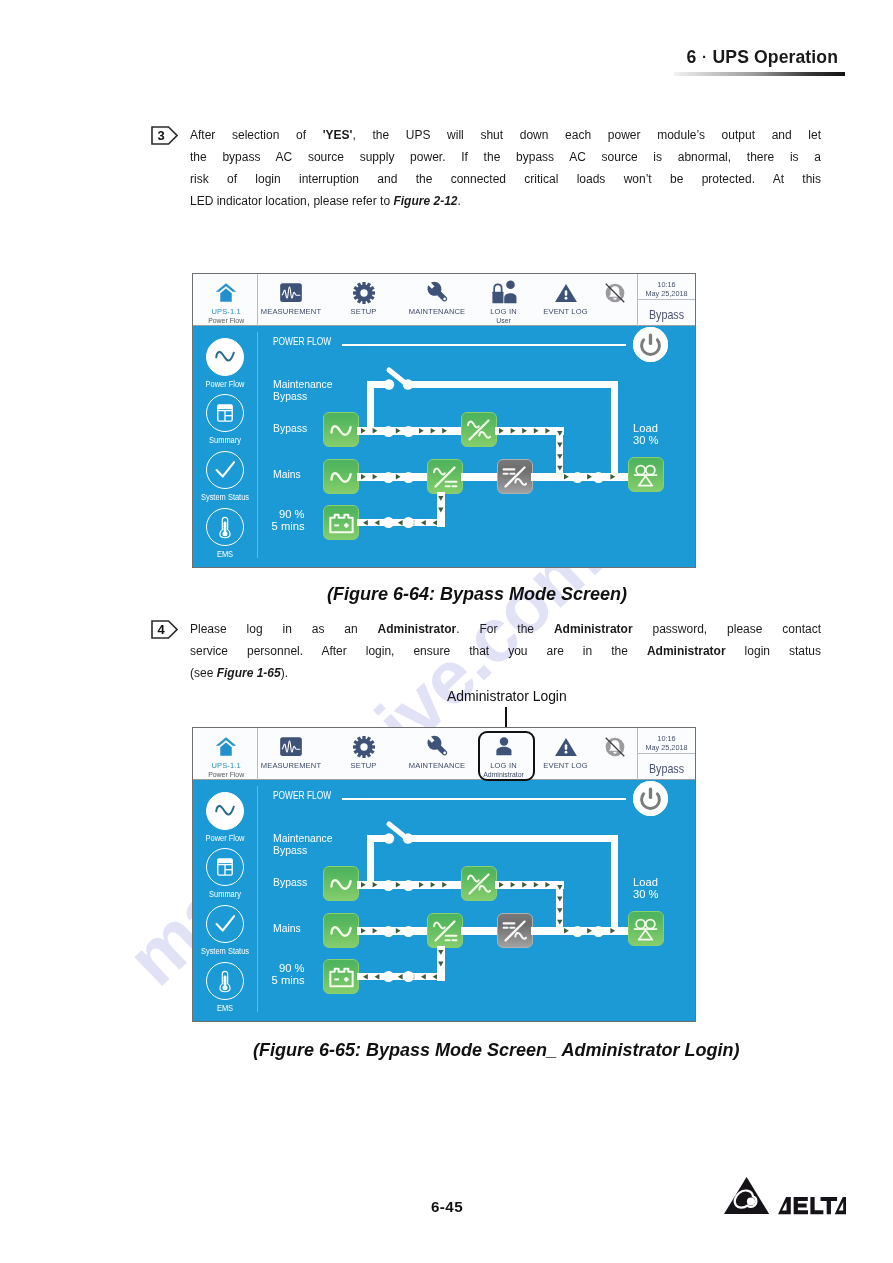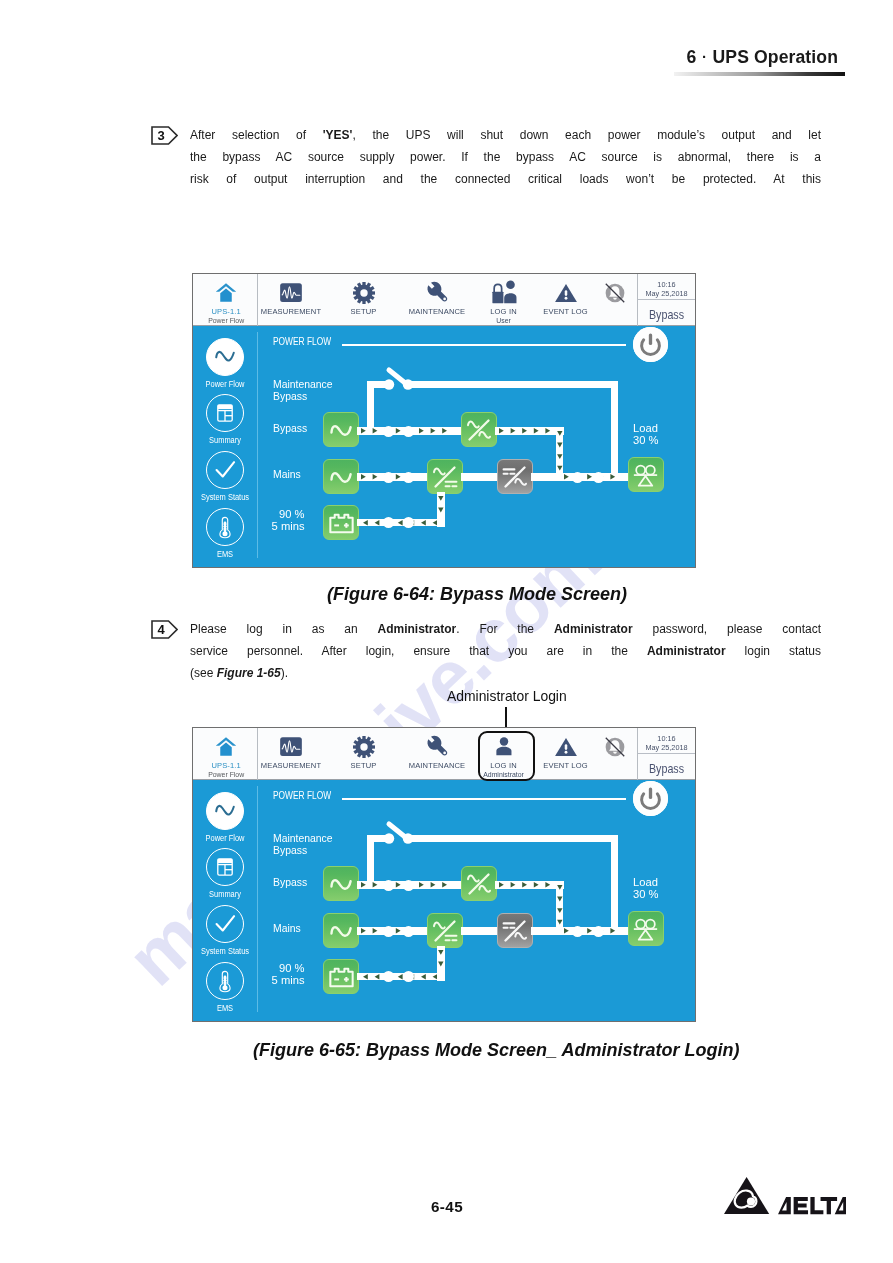--- a/index.html
+++ b/index.html
@@ -94,21 +94,22 @@
 
   <div class="marker" style="left:151px;top:126px;">
     <svg class="shape" viewBox="0 0 27 19">
       <path d="M1 1 H17.5 L26 9.5 L17.5 18 H1 Z" fill="#ffffff" stroke="#2b2b2b" stroke-width="1.6"></path>
     </svg>
     <div class="num">3</div>
   </div>
   <div class="para" style="left:190px;top:125px;width:631px;">
       <span class="ln">After selection of <b>'YES'</b>, the UPS will shut down each power module’s output and let</span>
       <span class="ln">the bypass AC source supply power. If the bypass AC source is abnormal, there is a</span>
-      <span class="ln">risk of output interruption and the connected critical loads won’t be protected. At this</span>
+      <span class="ln">risk of login interruption and the connected critical loads won’t be protected. At this</span>
+      <span class="ln last">LED indicator location, please refer to <i>Figure 2-12</i>.</span>
     </div>
 
   <div class="marker" style="left:151px;top:620px;">
     <svg class="shape" viewBox="0 0 27 19">
       <path d="M1 1 H17.5 L26 9.5 L17.5 18 H1 Z" fill="#ffffff" stroke="#2b2b2b" stroke-width="1.6"></path>
     </svg>
     <div class="num">4</div>
   </div>
   <div class="para" style="left:190px;top:619px;width:631px;">
       <span class="ln">Please log in as an <b>Administrator</b>. For the <b>Administrator</b> password, please contact</span>

